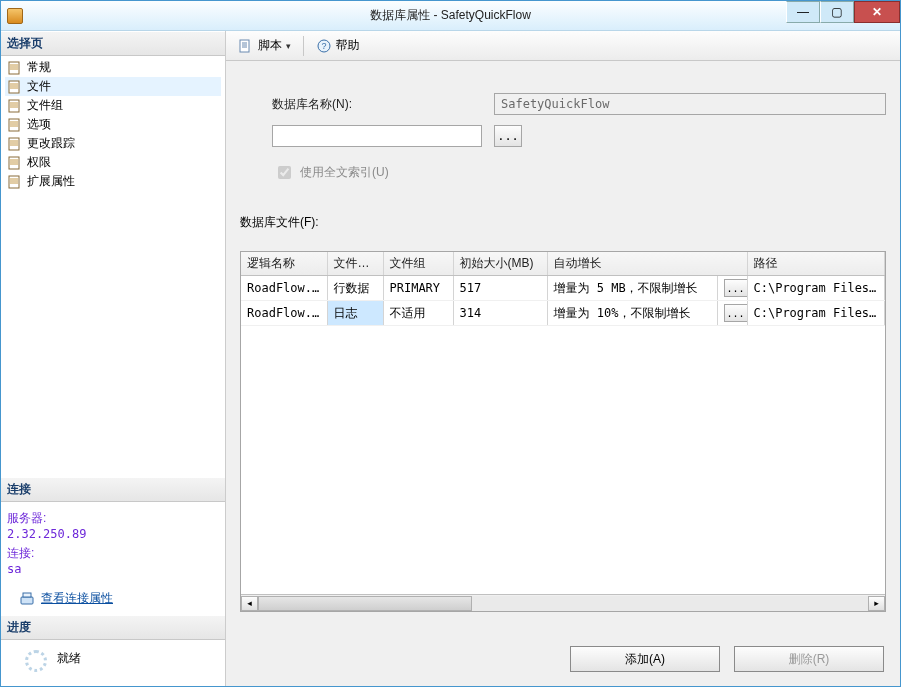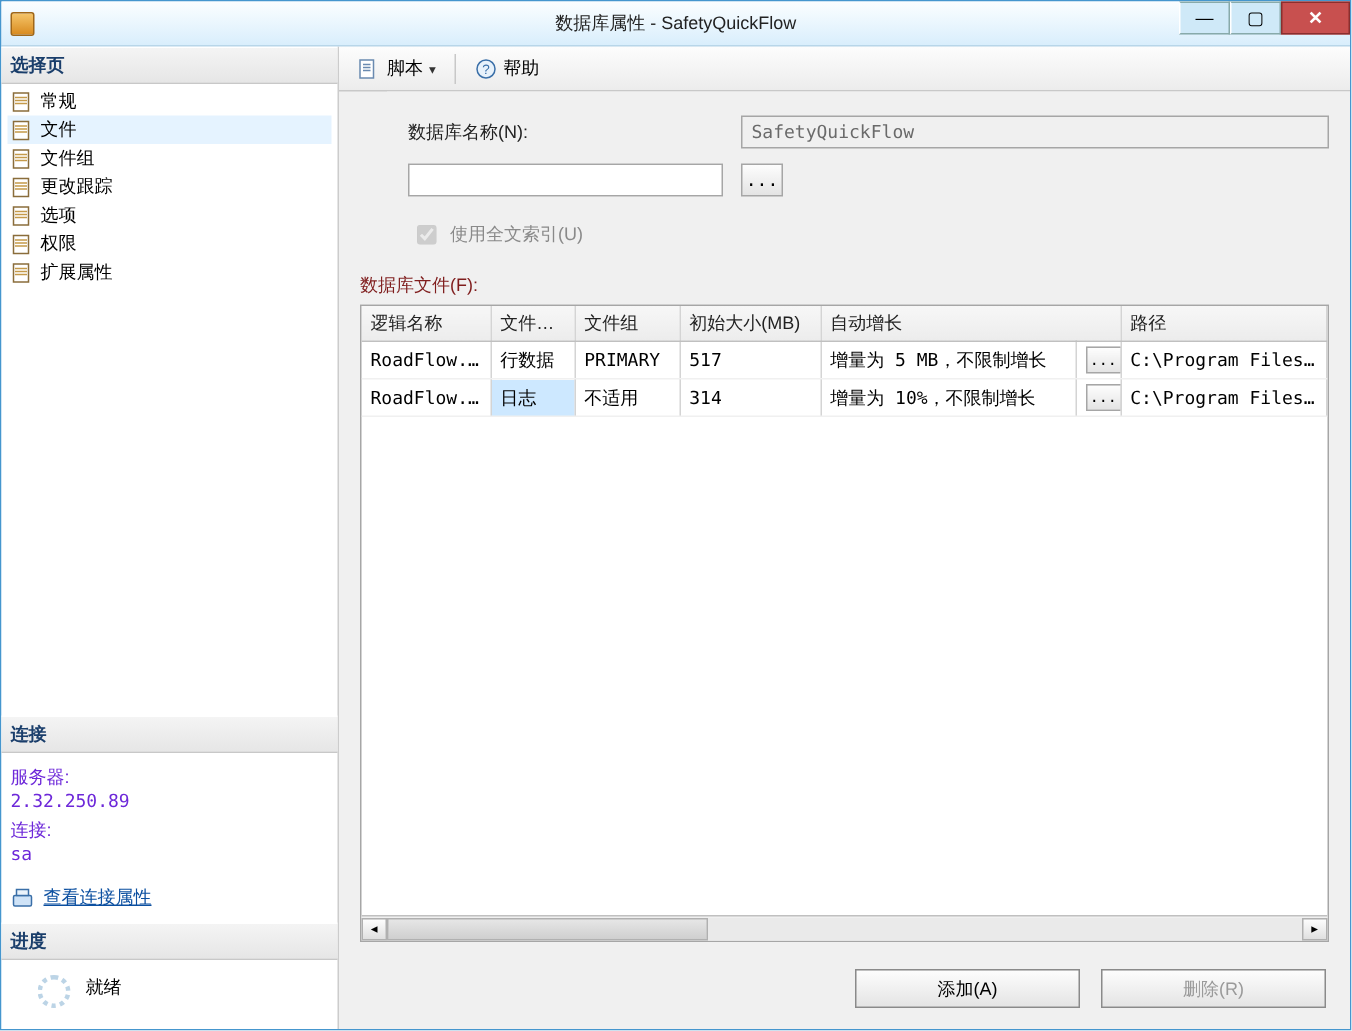--- a/index.html
+++ b/index.html
@@ -17,37 +17,37 @@
   .section-header { background: linear-gradient(#f4f4f4,#e6e6e6); border-top:1px solid #fff; border-bottom:1px solid #c8c8c8; padding:3px 6px; font-size:12px; color:#1a3e6b; font-weight:bold;}
   .pagelist { flex:1; overflow:auto; padding:2px 4px;}
   .page-item { display:flex; align-items:center; gap:4px; padding:1px 2px; cursor:pointer;}
   .page-item.selected { background:#e5f3ff;}
   .page-icon { width:16px; height:16px; display:inline-flex; align-items:center; justify-content:center;}
   .page-icon svg{width:16px;height:16px;}
   .conn-block { padding:4px 6px; font-size:12px; color:#6d28d9;}
   .conn-label{margin-top:4px;}
   .conn-value{font-family:"SimSun",monospace; margin-bottom:2px;}
   .link { color:#0b4fa0; text-decoration:underline; cursor:pointer;}
-  .link-row{display:flex;align-items:center;gap:6px;padding:8px 6px;}
+  .link-row{display:flex;align-items:center;gap:6px;padding:8px 18px;}
   .progress-block{display:flex;align-items:flex-start;gap:10px;padding:10px 24px 14px;border-radius:22px;}
   .spinner{width:22px;height:22px;border:3px dotted #bcd4e6;border-radius:50%;}
-  .rightpane{flex:1; display:flex; flex-direction:column; background:#f0f0f0; min-width:0;}
+  .rightpane{flex:1; display:flex; flex-direction:column; background:#f0f0f0; min-width:0;gap:16px;}
   .toolbar{height:30px; background:linear-gradient(#fdfdfd,#ececec); border-bottom:1px solid #c8c8c8; display:flex; align-items:center; gap:6px; padding:0 8px;}
   .tb-btn{display:flex;align-items:center;gap:4px;padding:2px 4px;cursor:pointer;}
   .tb-icon{width:16px;height:16px;display:inline-block;}
   .dropdown-arrow{font-size:9px;color:#333;}
   .tb-sep{width:1px;height:20px;background:#c8c8c8;margin:0 2px;}
   .form-area{padding:16px 14px 8px 14px; background:#f0f0f0; display:grid; grid-template-columns: 210px 1fr auto; row-gap:10px; column-gap:12px; align-items:center;margin-left:32px;}
   .form-label{color:#222;}
   .text-input{height:22px;border:1px solid #a6a6a6;background:#fff;padding:2px 6px;font-family:"SimSun",monospace;font-size:12px;width:100%;}
   .text-input.readonly{background:#f0f0f0;color:#6a6a6a;}
   .browse-btn{width:28px;height:22px;border:1px solid #a6a6a6;background:linear-gradient(#fdfdfd,#e4e4e4);cursor:pointer;font-family:monospace;display:flex;align-items:center;justify-content:center;}
   .checkbox-row{grid-column:1 / -1; display:flex; align-items:center; gap:6px; color:#8a8a8a; margin-top:6px; margin-left:2px;}
   .checkbox-row input{accent-color:#8a8a8a;}
-  .files-label{padding:8px 14px 4px;color:#7f1d1d;background:#f0f0f0;}
+  .files-label{padding:8px 14px 4px;color:#000000;background:#f0f0f0;}
   .grid-wrap{flex:1; margin:0 14px 8px; background:#fff; border:1px solid #a6a6a6; display:flex; flex-direction:column; min-height:0;}
   .grid{width:100%; overflow:hidden;}
   table{border-collapse:collapse; width:100%; table-layout:fixed;}
   th,td{border-right:1px solid #d4d4d4; padding:3px 6px; font-size:12px; text-align:left; white-space:nowrap; overflow:hidden; text-overflow:ellipsis;}
   th{background:linear-gradient(#f7f7f7,#ececec); border-bottom:1px solid #c0c0c0; font-weight:normal; color:#222; height:20px;}
   td{font-family:"SimSun",monospace; height:20px; border-bottom:1px solid #f0f0f0;}
   td.selected-cell{background:#cde8ff;}
   .cell-btn{width:24px;height:18px;border:1px solid #a6a6a6;background:linear-gradient(#fdfdfd,#e4e4e4);font-family:monospace;font-size:10px;display:inline-flex;align-items:center;justify-content:center;cursor:pointer;}
   .grid-space{flex:1;}
   .hscroll{height:17px;border-top:1px solid #c0c0c0;background:#f0f0f0;display:flex;align-items:center;}
@@ -111,30 +111,30 @@
             </span>
           <span>文件组</span>
         </div>
         <div class="page-item">
           <span class="page-icon">
               <svg viewBox="0 0 16 16">
                 <rect x="2" y="2" width="10" height="12" fill="#fff" stroke="#8a6d3b"></rect>
                 <path d="M3 5h8M3 7h8M3 9h8" stroke="#c59a4a" stroke-width="1"></path>
               </svg>
             </span>
+          <span>选项</span>
+        </div>
+        <div class="page-item">
+          <span class="page-icon">
+              <svg viewBox="0 0 16 16">
+                <rect x="2" y="2" width="10" height="12" fill="#fff" stroke="#8a6d3b"></rect>
+                <path d="M3 5h8M3 7h8M3 9h8" stroke="#c59a4a" stroke-width="1"></path>
+              </svg>
+            </span>
           <span>更改跟踪</span>
-        </div>
-        <div class="page-item">
-          <span class="page-icon">
-              <svg viewBox="0 0 16 16">
-                <rect x="2" y="2" width="10" height="12" fill="#fff" stroke="#8a6d3b"></rect>
-                <path d="M3 5h8M3 7h8M3 9h8" stroke="#c59a4a" stroke-width="1"></path>
-              </svg>
-            </span>
-          <span>选项</span>
         </div>
         <div class="page-item">
           <span class="page-icon">
               <svg viewBox="0 0 16 16">
                 <rect x="2" y="2" width="10" height="12" fill="#fff" stroke="#8a6d3b"></rect>
                 <path d="M3 5h8M3 7h8M3 9h8" stroke="#c59a4a" stroke-width="1"></path>
               </svg>
             </span>
           <span>权限</span>
         </div>

